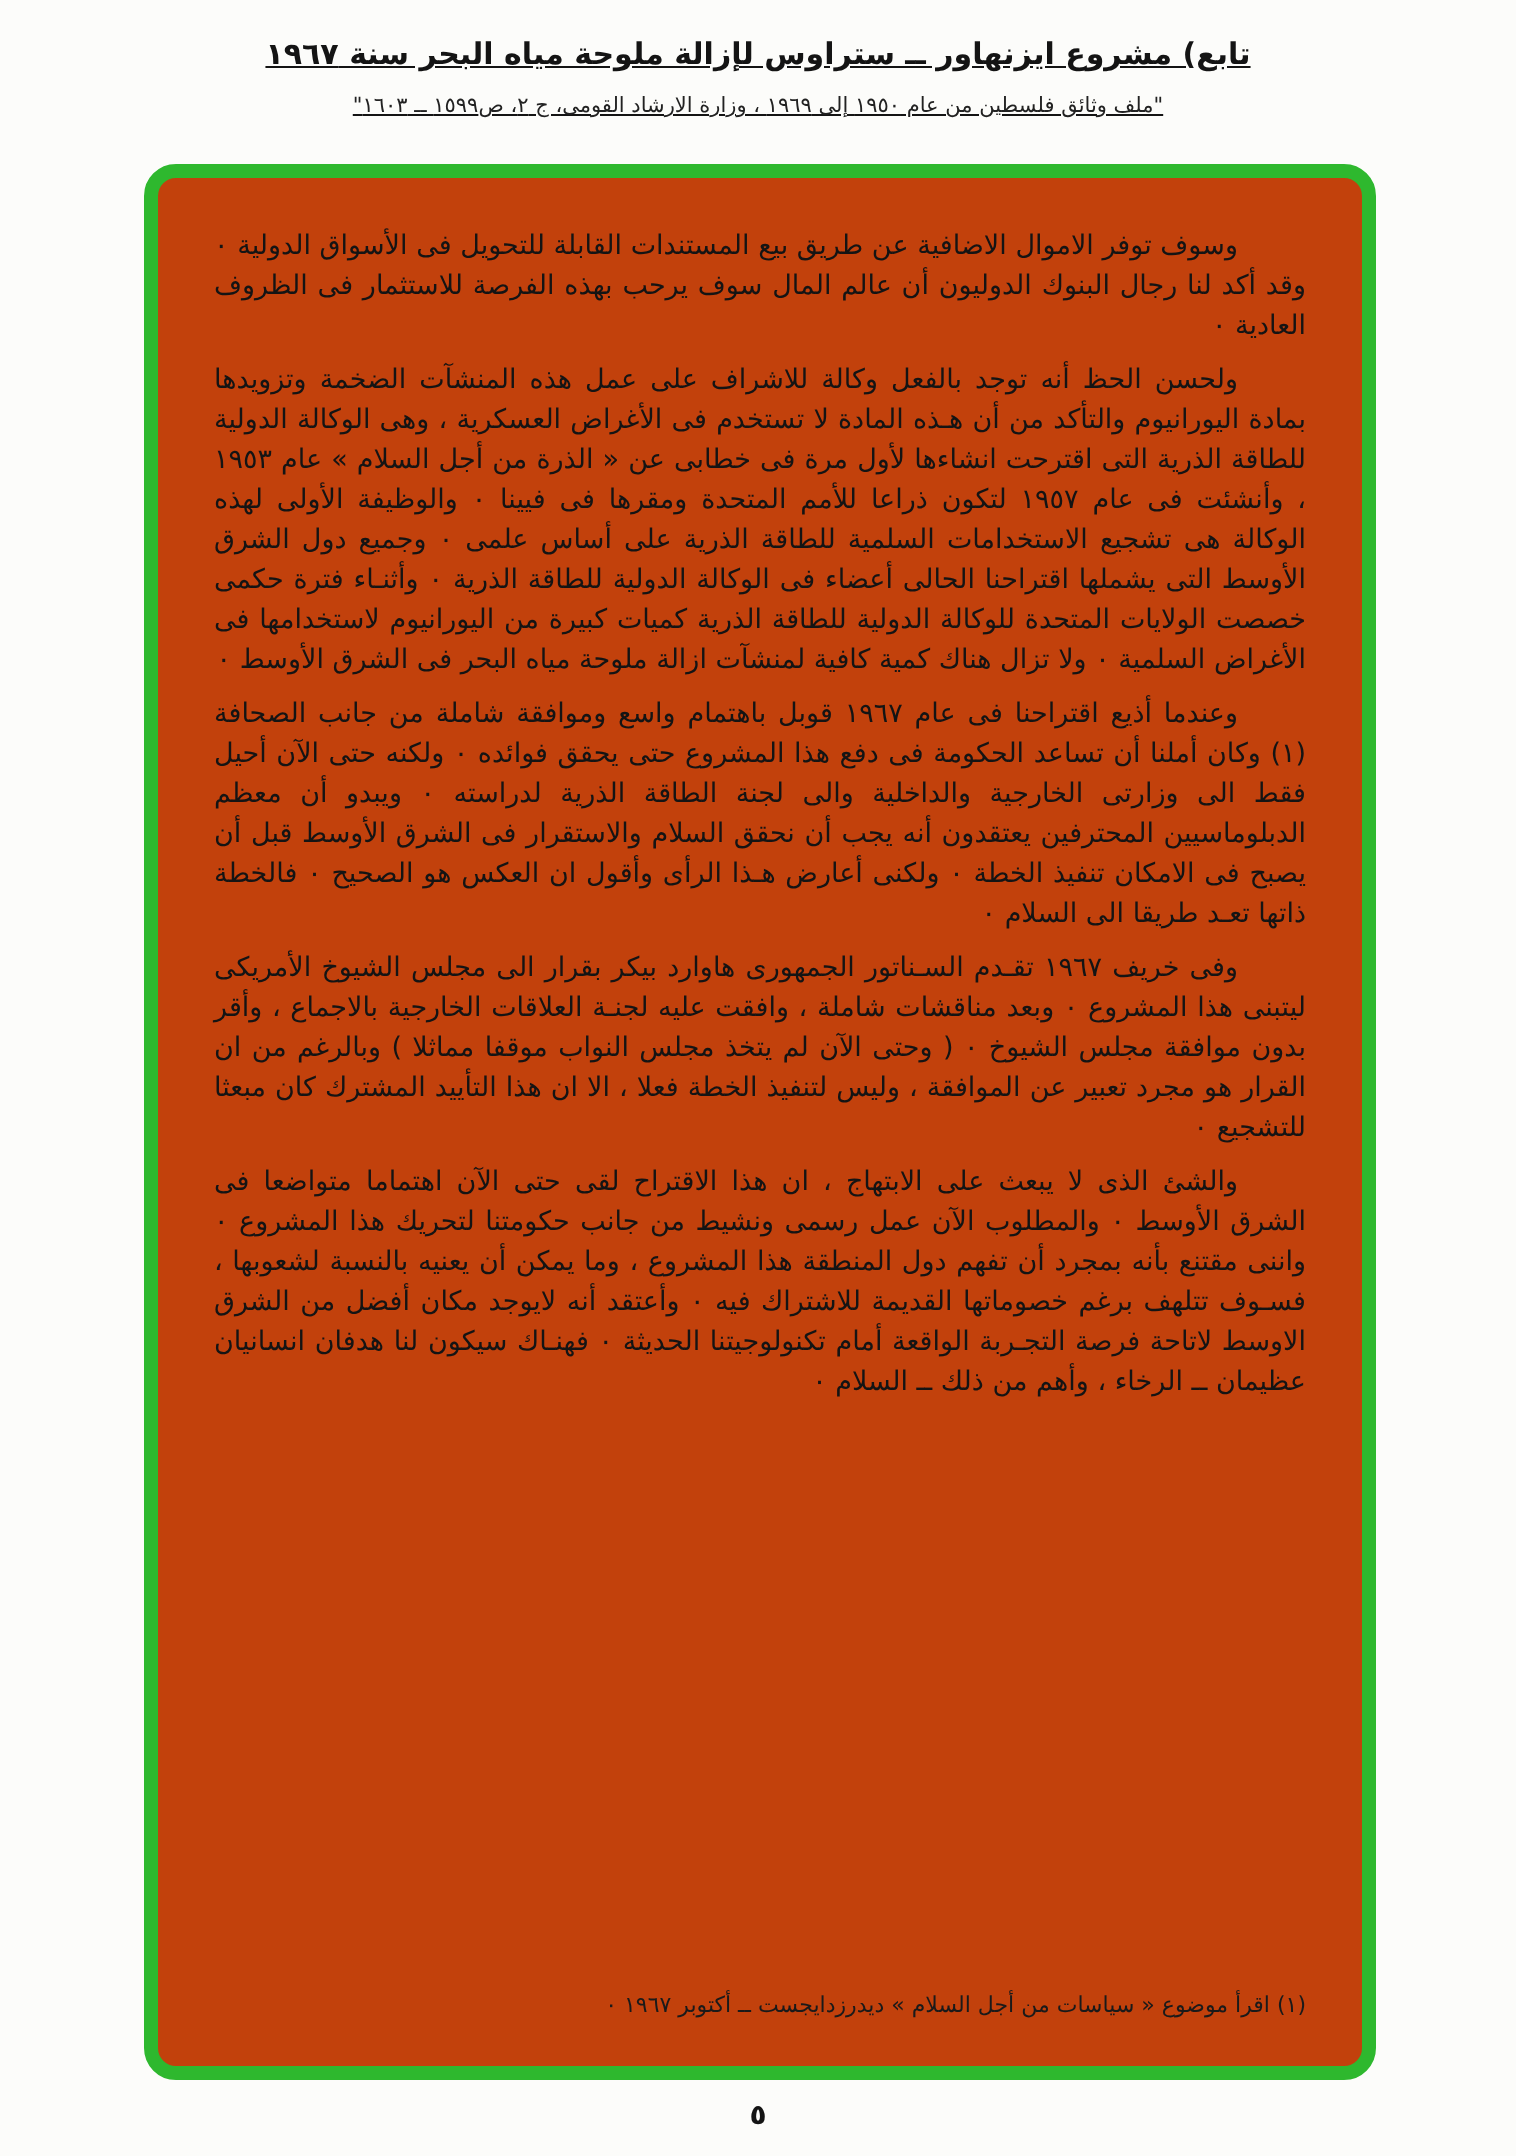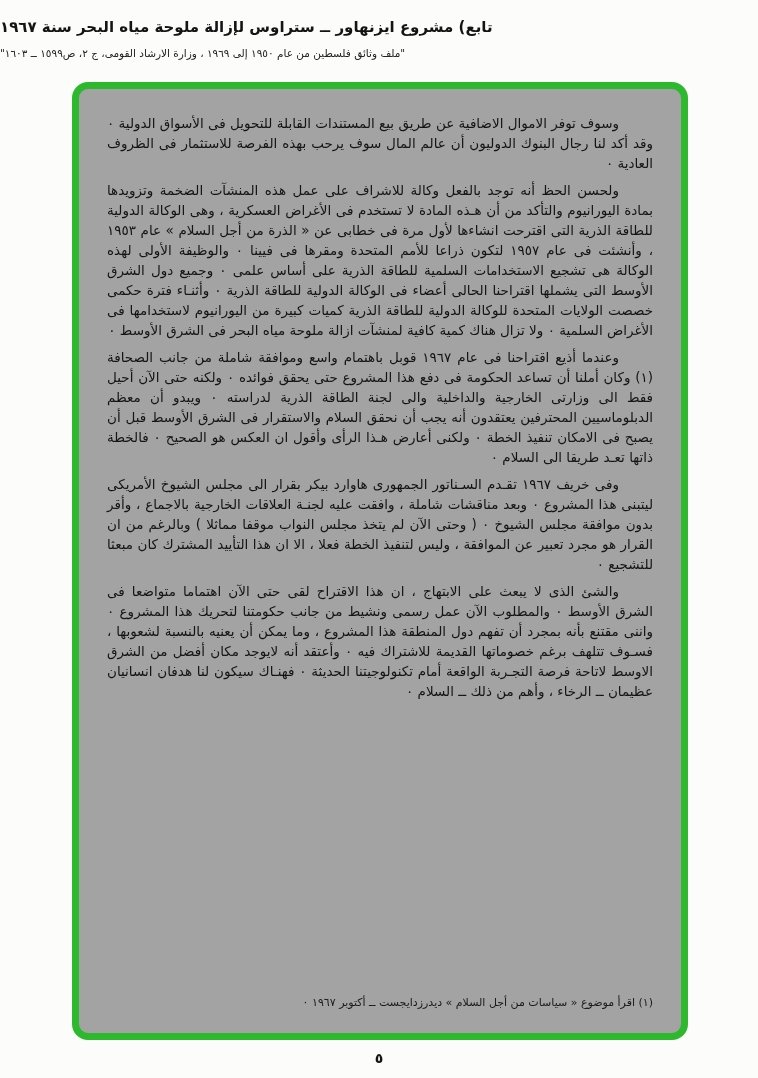--- a/index.html
+++ b/index.html
@@ -5,43 +5,44 @@
   * { margin: 0; padding: 0; box-sizing: border-box; }
   html, body { width: 758px; height: 1078px; }
   body {
     background: #fcfcfa;
     font-family: "DejaVu Sans", sans-serif;
     color: #141414;
     position: relative;
     overflow: hidden;
   }
   .doc-header {
-    text-align: left;
+    text-align: center;
     padding-top: 18px;
     direction: rtl;
+    text-decoration: underline;
   }
   .doc-title {
     font-size: 15px;
     font-weight: bold;
     letter-spacing: 0.2px;
   }
   .doc-source {
     font-size: 10.5px;
     margin-top: 11px;
     color: #222;
   }
   .green-frame {
     position: absolute;
     left: 72px;
     top: 82px;
     width: 616px;
     height: 958px;
     border: 7px solid #2eb82e;
     border-radius: 16px;
-    background: #a3a3a3;
+    background: #c2410c;
     padding: 24px 28px 16px 28px;
     display: flex;
     flex-direction: column;
   }
   .body-text {
     direction: rtl;
     text-align: justify;
     font-size: 13.5px;
     line-height: 20px;
   }

